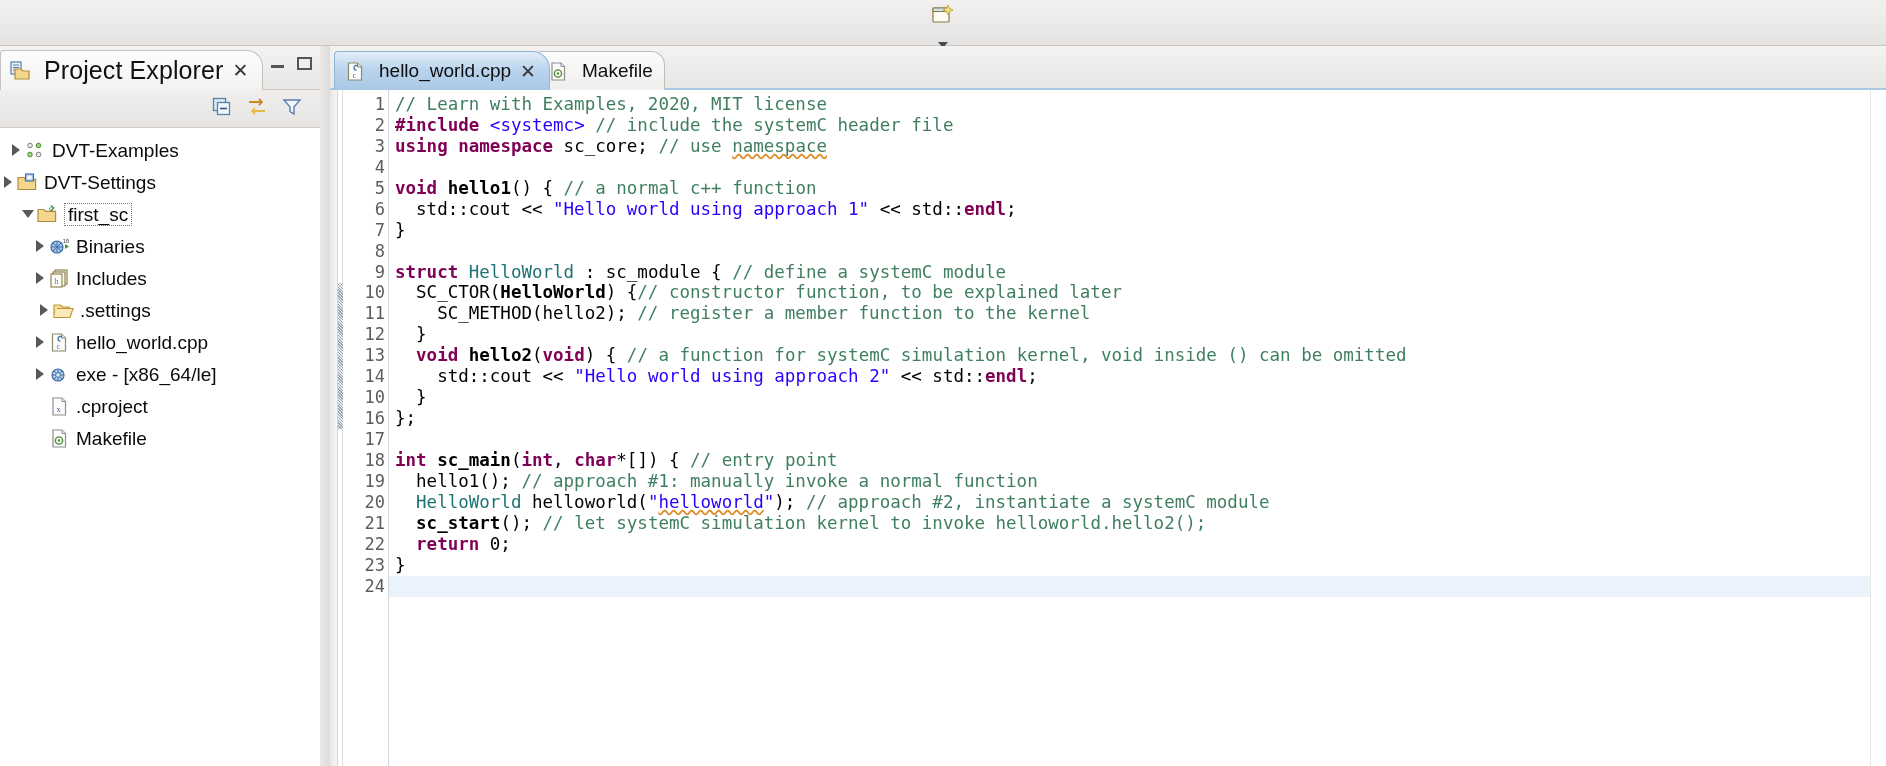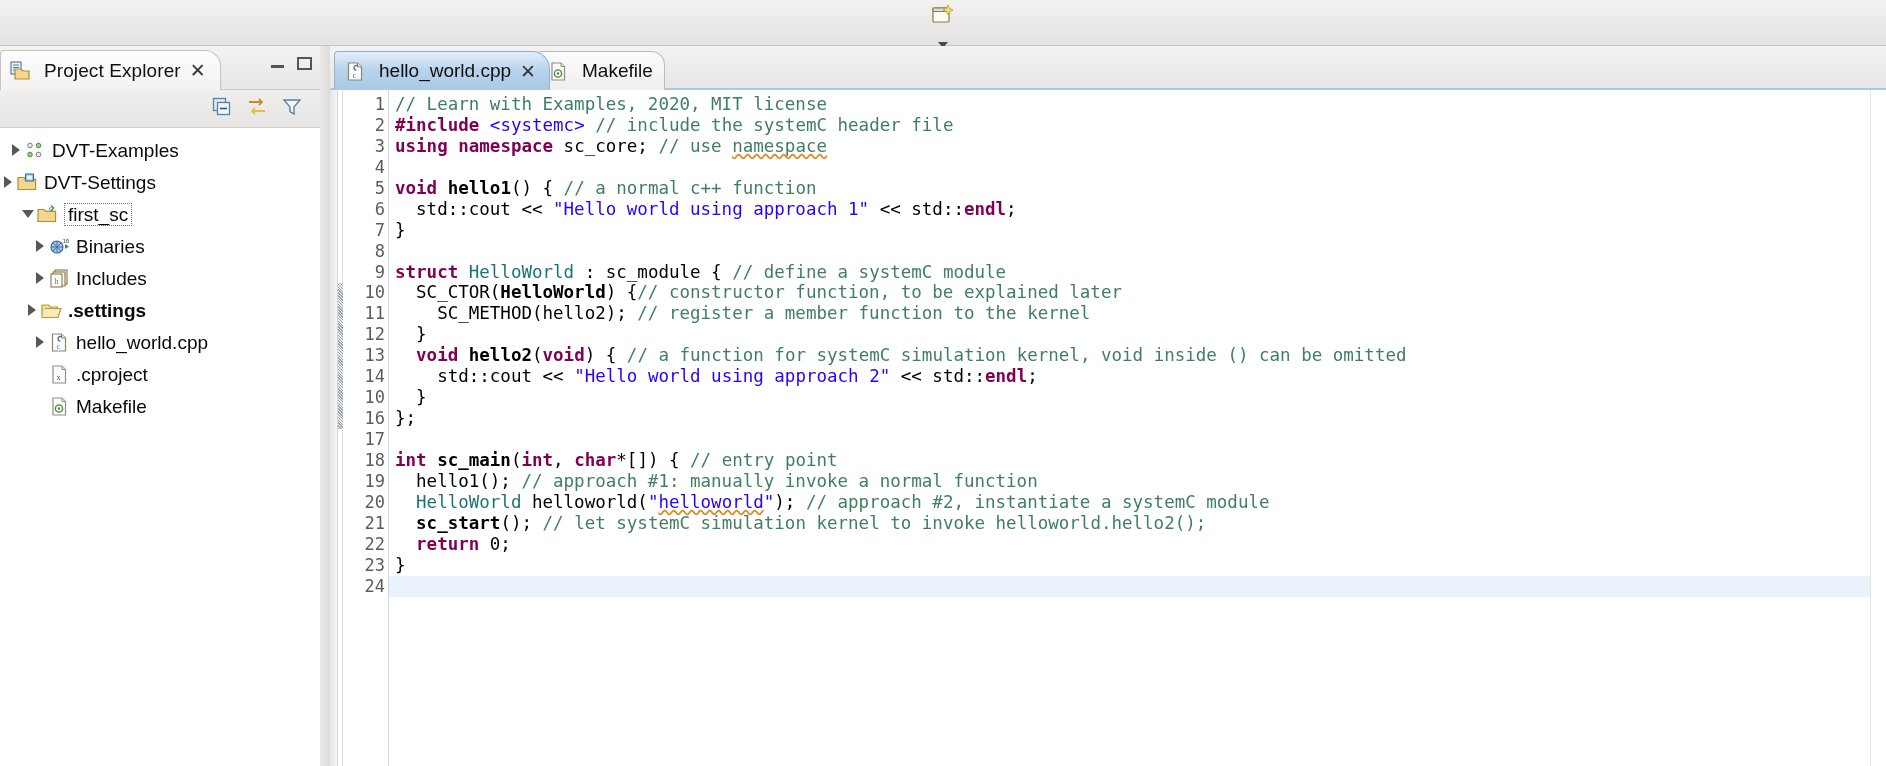--- a/index.html
+++ b/index.html
@@ -76,21 +76,21 @@
   }
   #pe-tab {
     position: absolute; left: 0; top: 4px; height: 40px;
     display: flex; align-items: center; gap: 7px;
     padding: 0 12px 0 8px;
     background: linear-gradient(to bottom,#fdfdfd,#f3f2f1);
     border: 1px solid #c6c3c0; border-bottom: none;
     border-radius: 4px 16px 0 0;
   }
   #pe-tab .pe-title {
-    font-size: 19px; color: #111; letter-spacing: .1px;
+    font-size: 25px; color: #111; letter-spacing: .1px;
   }
   .tab-x {
     font-size: 19px; color: #3a3a3a; line-height: 1; cursor: pointer; padding: 0 2px;
   }
   #pe-winbtns {
     position: absolute; right: 8px; top: 11px;
     display: flex; align-items: center; gap: 12px;
   }
   .win-min {
     width: 15px; height: 12px; position: relative;
@@ -702,41 +702,52 @@
         <span class="ticon">
           <svg width="21" height="21" viewBox="0 0 21 21">
             <rect x="6" y="2" width="12" height="14" fill="#f3f3ea" stroke="#8a7a45" stroke-width="1.1"></rect>
       <rect x="4" y="4" width="12" height="14" fill="#fbfbf3" stroke="#8a7a45" stroke-width="1.1"></rect>
       <rect x="2" y="6" width="11" height="13" fill="#fdfdf8" stroke="#8a7a45" stroke-width="1.1"></rect>
       <text x="7.5" y="16" font-size="7.6" font-family="Liberation Serif, serif" fill="#3f6fa8" text-anchor="middle">h</text>
           </svg>
         </span>
         <span class="tlabel">Includes</span>
       </div>
-      <div class="tr" style="padding-left: 24px; font-weight: bold;">
+      <div class="tr" style="padding-left: 36px;">
         <span class="tw collapsed"></span>
         <span class="ticon">
           <svg width="21" height="21" viewBox="0 0 21 21">
             <path d="M1 5 h6.5 l1.8 2 h7 v1.5 l-2.5 9 H1z" fill="#f6dd9a" stroke="#c0972f" stroke-width="1.2"></path>
       <path d="M4 8.5 h16 l-3 9 H1" fill="#fae9bd" stroke="#c0972f" stroke-width="1.2"></path>
           </svg>
         </span>
         <span class="tlabel">.settings</span>
       </div>
       <div class="tr" style="padding-left: 32px;">
         <span class="tw collapsed"></span>
         <span class="ticon">
           <svg width="21" height="21" viewBox="0 0 21 21">
             <path d="M3.5 2 h9 l4 4 v13 h-13z" fill="#fcfcfc" stroke="#8a8a6a" stroke-width="1.2"></path>
       <path d="M12.5 2 v4 h4" fill="#e9e9df" stroke="#8a8a6a" stroke-width="1"></path>
       <text x="7.5" y="17" font-size="7.8" font-family="Liberation Serif, serif" fill="#3f6fa8">c</text>
       <path d="M13 5 a2.4 2.4 0 1 0 -1.6 4.2" fill="none" stroke="#3f6fa8" stroke-width="1.3"></path>
           </svg>
         </span>
         <span class="tlabel">hello_world.cpp</span>
+      </div>
+      <div class="tr" style="padding-left: 32px;">
+        <span class="tw collapsed"></span>
+        <span class="ticon">
+          <svg width="21" height="21" viewBox="0 0 21 21">
+            <circle cx="9" cy="11" r="6" fill="#b8cfe8" stroke="#3f6fa8" stroke-width="1.2"></circle>
+      <path d="M9 5 v12 M3 11 h12 M4.8 6.8 L13.2 15.2 M13.2 6.8 L4.8 15.2" stroke="#3f6fa8" stroke-width="1"></path>
+      <circle cx="9" cy="11" r="2.3" fill="#e8f0f8" stroke="#3f6fa8"></circle>
+          </svg>
+        </span>
+        <span class="tlabel">exe - [x86_64/le]</span>
       </div>
       <div class="tr" style="padding-left: 32px;">
         <span class="tw "></span>
         <span class="ticon">
           <svg width="21" height="21" viewBox="0 0 21 21">
             <path d="M4 2 h9 l3.5 3.5 V19 H4z" fill="#fcfcfc" stroke="#8e8e8e" stroke-width="1.2"></path>
       <path d="M13 2 v3.5 h3.5" fill="#eaeaea" stroke="#8e8e8e" stroke-width="1"></path>
       <text x="9.6" y="15.5" font-size="8.4" font-family="Liberation Serif, serif" fill="#2b5d91" text-anchor="middle">x</text>
           </svg>
         </span>

